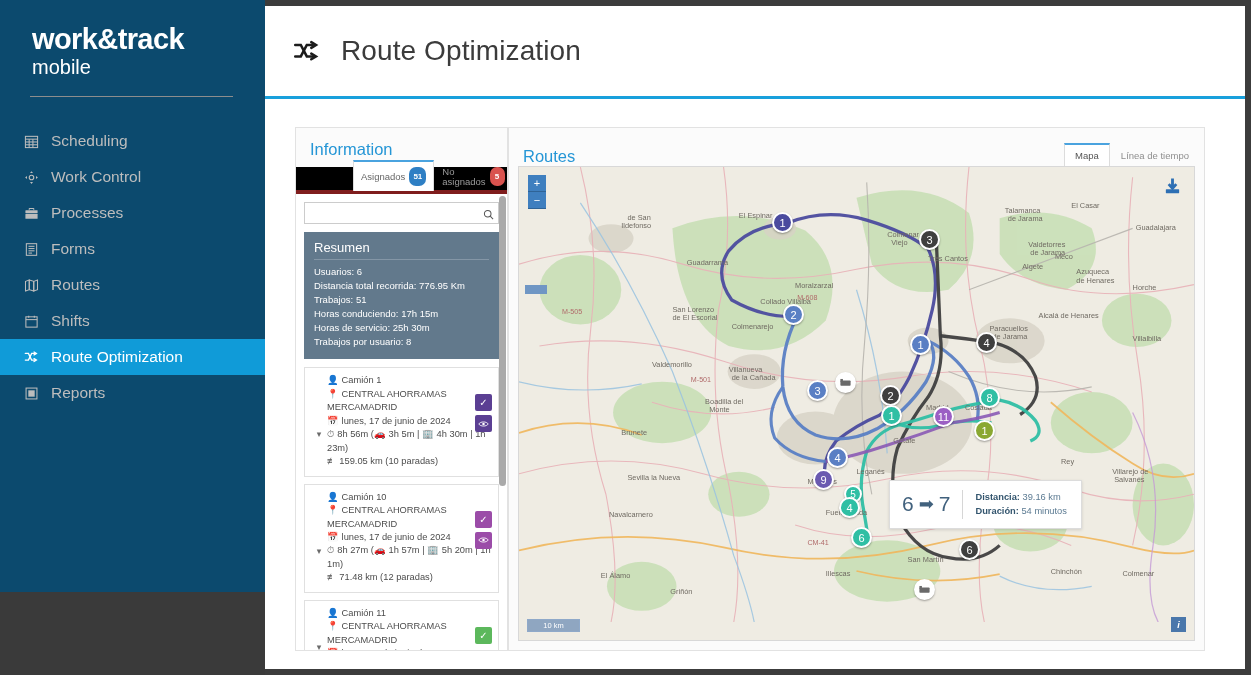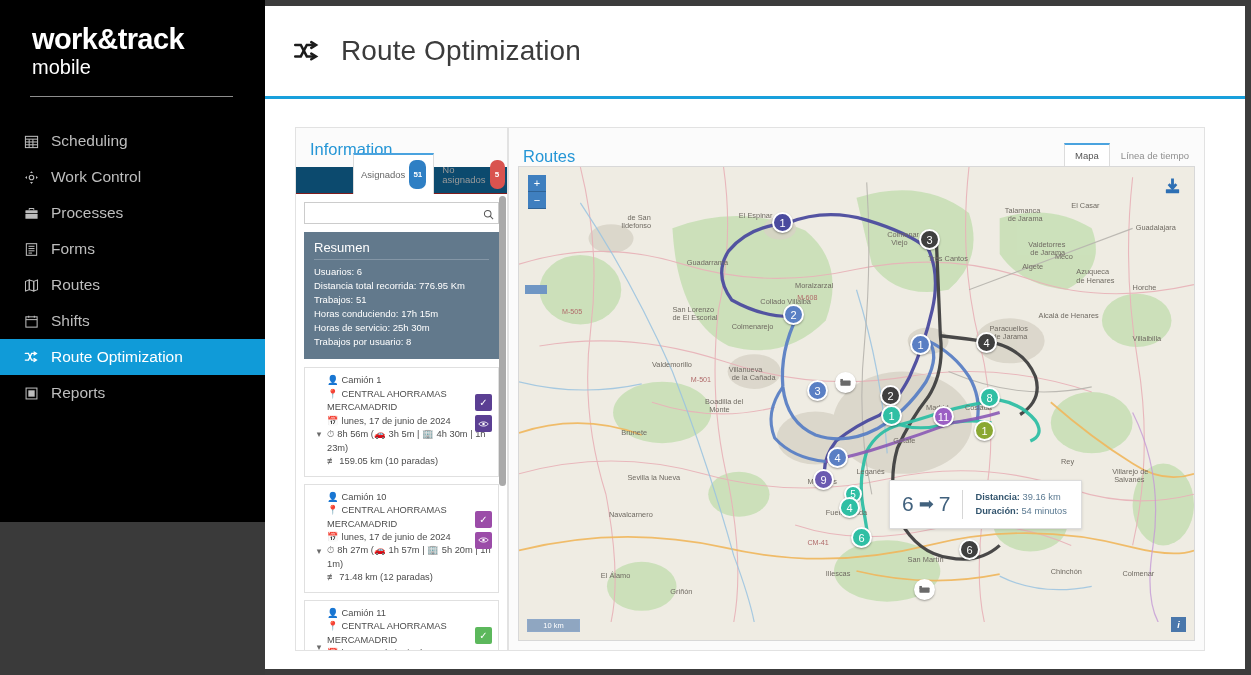--- a/index.html
+++ b/index.html
@@ -5,21 +5,21 @@
   * { box-sizing: border-box; margin: 0; padding: 0; }
   html, body {
     width: 1251px; height: 675px;
     font-family: "Liberation Sans", sans-serif;
     background: #ffffff; overflow: hidden;
   }
   .app { position: relative; width: 1251px; height: 675px; display: flex; background:#3a3a3a; }
 
   
   .sidebar {
-    width: 265px; height: 522px; background: #000000;
+    width: 265px; height: 592px; background: #0c4a6e;
     flex: 0 0 265px; position: relative;
   }
   .brand { padding: 24px 0 0 32px; }
   .brand-main {
     color:#fff; font-size: 29px; font-weight: bold; letter-spacing: -0.6px; line-height: 1.05;
   }
   .brand-sub {
     color:#fff; font-size: 20px; font-weight: normal; letter-spacing: 0px; line-height: 1.2; margin-top:1px;
   }
   .brand-rule { height:1px; background:#8d8d8d; margin: 17px 32px 0 30px; }
@@ -60,31 +60,31 @@
 
   
   .panel {
     background:#fbfbfb; border:1px solid #e2e2e2;
     display:flex; flex-direction:column; overflow:hidden;
   }
   .info-panel { width: 213px; flex:0 0 213px; height: 524px; }
   .panel-head { padding: 12px 0 8px 14px; background:#fbfbfb; }
   .panel-title { color:#2596d6; font-size: 16.5px; font-weight: normal; }
 
-  .tabs { display:flex; align-items:flex-end; padding-left: 57px; background:#0c4a6e;
-          border-bottom:1px solid #7f1d1d; height: 27px; }
+  .tabs { display:flex; align-items:flex-end; padding-left: 57px; background:#000000;
+          border-bottom:4px solid #7f1d1d; height: 27px; }
   .tab {
     font-size: 9.5px; color:#9a9a9a; padding: 5px 7px 5px 7px; cursor:pointer;
     display:flex; align-items:center; gap:4px; line-height:1;
     border:1px solid transparent; border-bottom:none; position:relative; top:1px;
   }
   .tab.active { background:#fff; border-color:#dcdcdc; border-top:2px solid #4aa3df; color:#666; }
   .badge {
     display:inline-flex; align-items:center; justify-content:center;
-    min-width: 15px; height: 29px; border-radius: 7px; color:#fff;
+    min-width: 15px; height: 19px; border-radius: 7px; color:#fff;
     font-size: 8px; padding: 0 4px; font-weight:bold;
   }
   .badge.blue { background:#2e7fc4; }
   .badge.red  { background:#d9534f; }
 
   .panel-body { flex:1 1 auto; overflow:hidden; position:relative; background:#fff;
                 padding: 8px 8px 0 8px; }
   .search-row { position:relative; margin-bottom: 8px; }
   .search-input {
     width: 100%; height: 22px; border:1px solid #cccccc; background:#fff;

